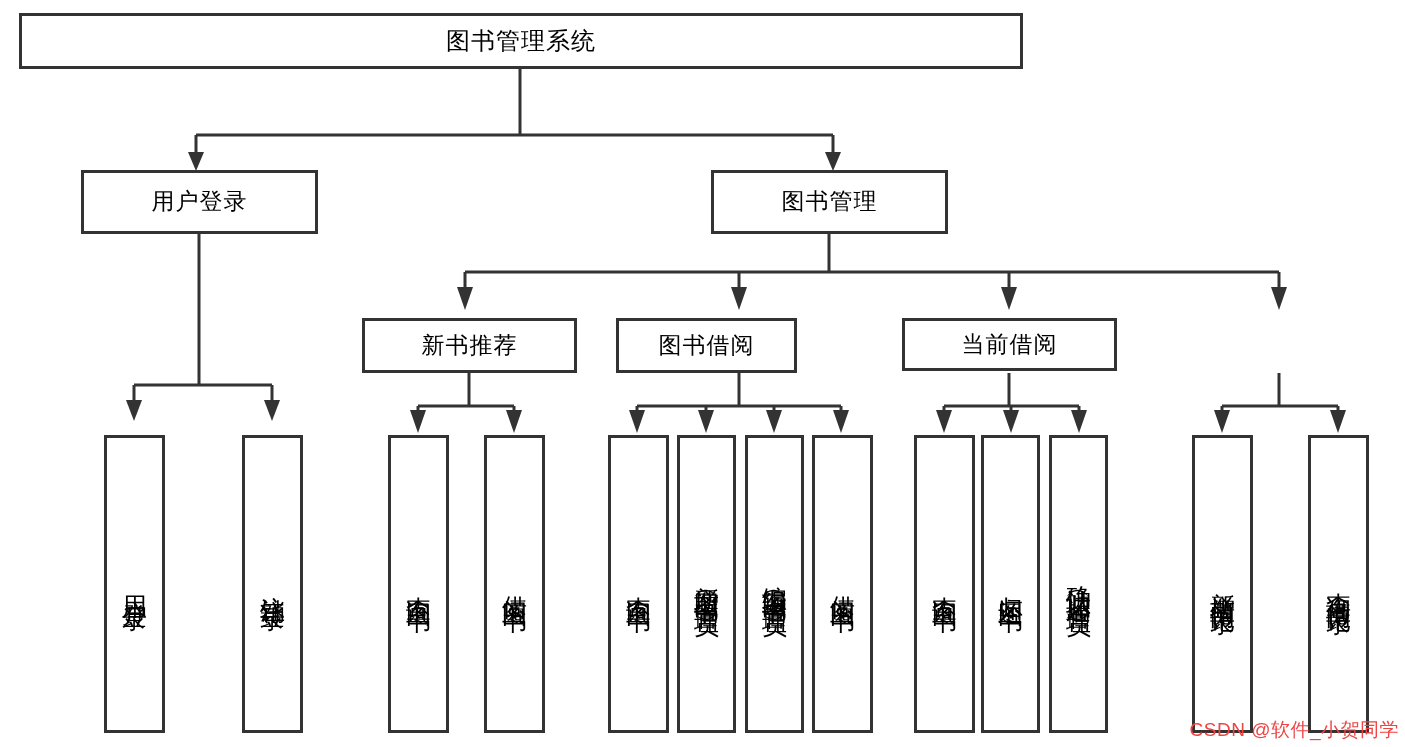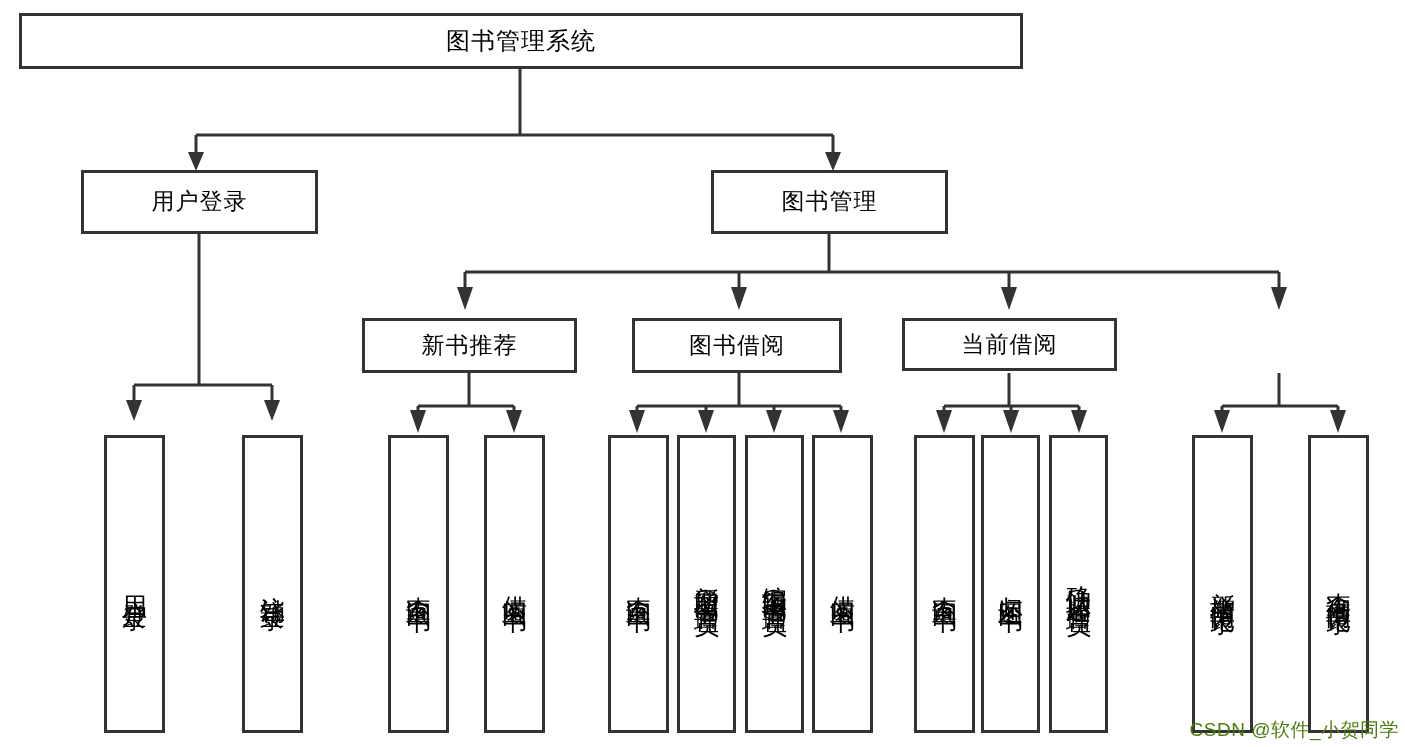--- a/index.html
+++ b/index.html
@@ -65,21 +65,21 @@
     line-height:1;
     white-space:nowrap;
     max-height:290px;
   }
   
   #watermark{
     position:absolute;
     right:6px;
     bottom:4px;
     font-size:19px;
-    color:#4d7c0f;
+    color:#ef4444;
     letter-spacing:0.5px;
     z-index:5;
     white-space:nowrap;
   }
 </style>
 </head>
 <body>
 
 <div id="canvas">
 
@@ -155,21 +155,21 @@
   </div>
 
   <div class="node h" style="left:711px; top:170px; width:237px; height:64px;">
     <span class="label">图书管理</span>
   </div>
 
   <div class="node h" style="left:362px; top:318px; width:215px; height:55px;">
     <span class="label">新书推荐</span>
   </div>
 
-  <div class="node h" style="left:632px; top:318px; width:210px; height:55px;">
+  <div class="node h" style="left:616px; top:318px; width:181px; height:55px;">
     <span class="label">图书借阅</span>
   </div>
 
   <div class="node h" style="left:902px; top:318px; width:215px; height:53px;">
     <span class="label">当前借阅</span>
   </div>
 
 
   <div class="node v" style="left:104px; top:435px; width:61px; height:298px;">
     <span class="label">用户登录</span>

